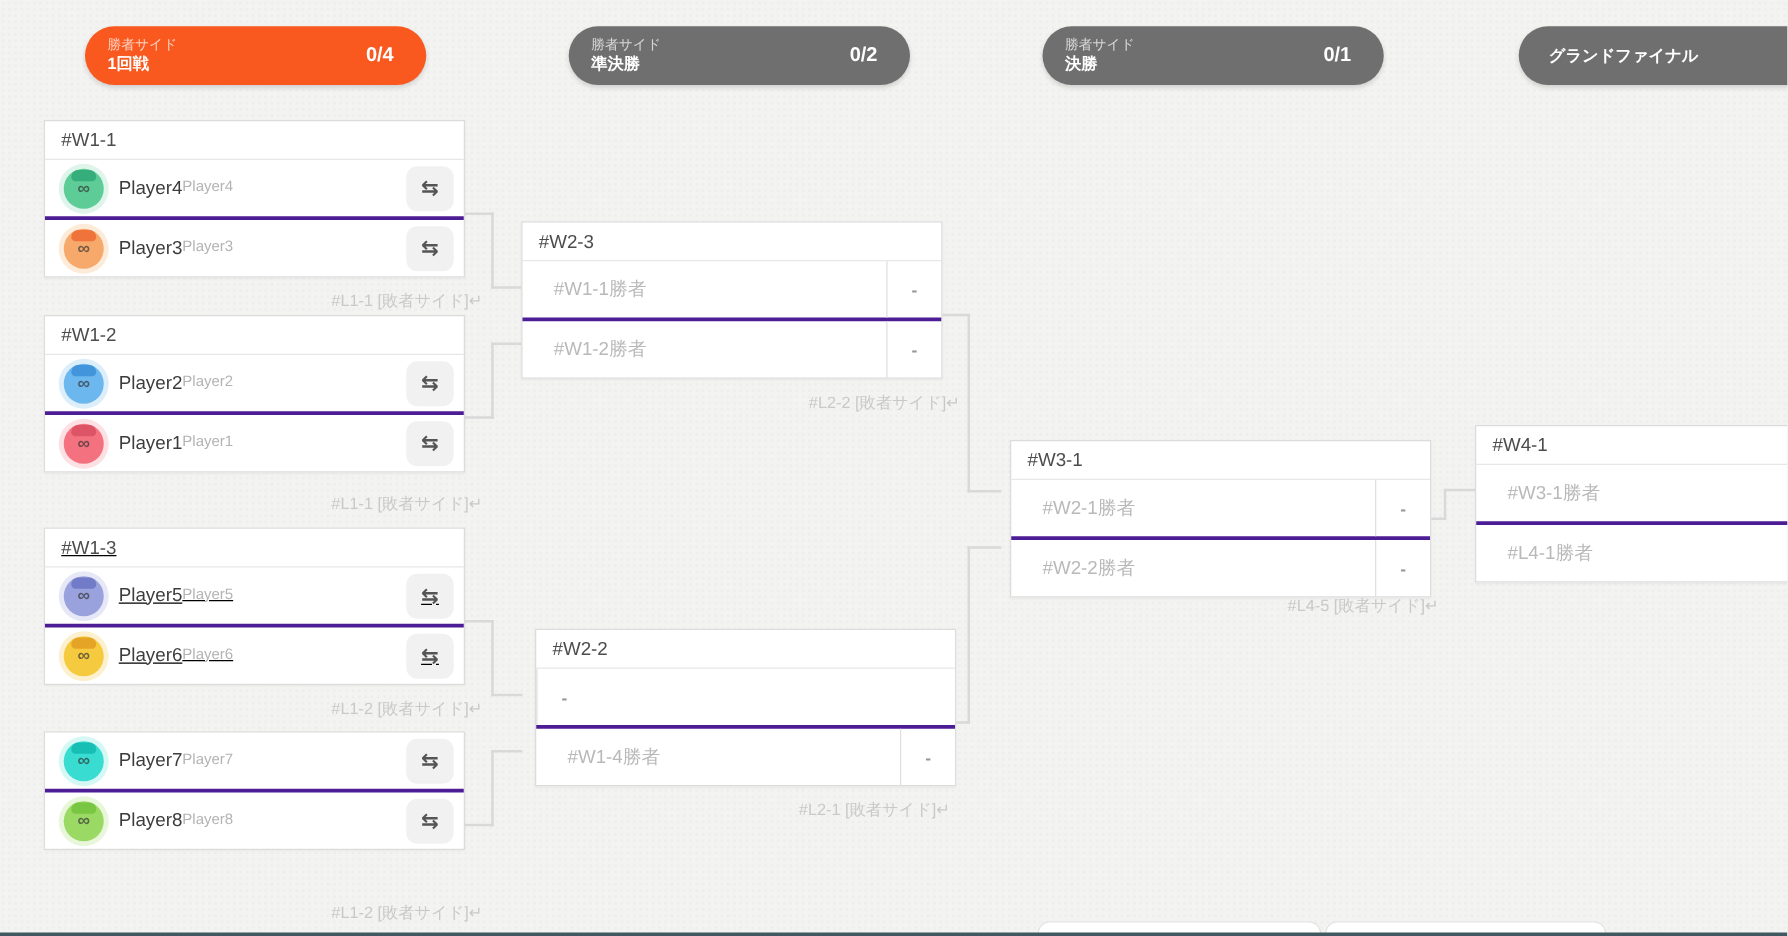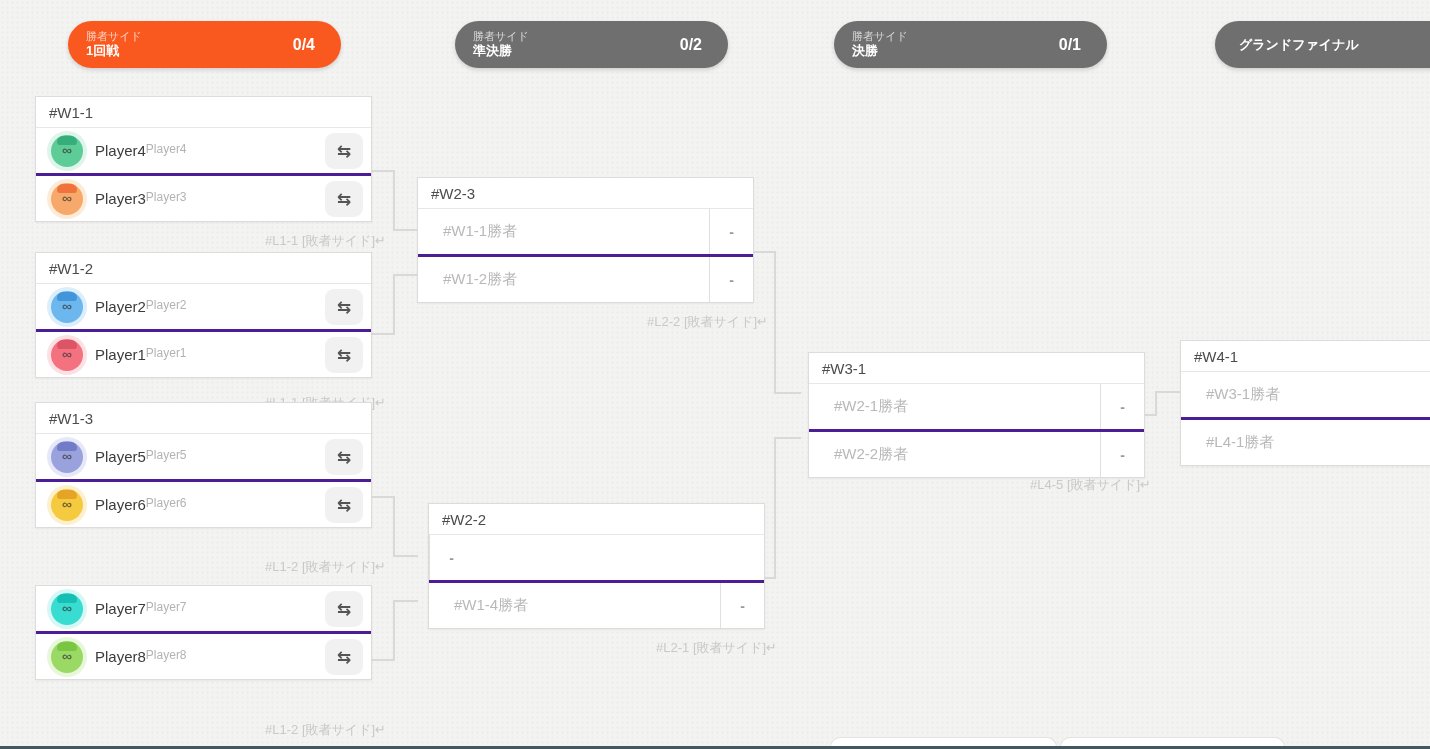--- a/index.html
+++ b/index.html
@@ -160,21 +160,21 @@
         <span class="pname">Player1</span>
         <span class="psub">Player1</span>
       </span>
       <button class="swapbtn">
           <span>⇆</span>
         </button>
     </div>
   </div>
   <div class="note" style="left:35px;top:394px;">#L1-1 [敗者サイド]↵</div>
 
-  <div class="match" style="left:35px;top:402px;">
+  <div class="match" style="left:35px;top:422px;text-decoration:underline;">
     <div class="mhead">#W1-3</div>
     <div class="mrow">
       <span class="avatar" style="--c: #99a2dd; --a: #6a74c4; --h: #e6e8f8;"></span>
       <span class="names">
         <span class="pname">Player5</span>
         <span class="psub">Player5</span>
       </span>
       <button class="swapbtn">
           <span>⇆</span>
         </button>
@@ -232,21 +232,21 @@
   <div class="match" style="left:428px;top:503px;">
     <div class="mhead">#W2-2</div>
     <div class="mrow">
       <span class="scorecell">-</span>
     </div>
     <div class="mrow">
       <span class="slotlabel">#W1-4勝者</span>
       <span class="scorecell">-</span>
     </div>
   </div>
-  <div class="note" style="left:426px;top:639px;">#L2-1 [敗者サイド]↵</div>
+  <div class="note" style="left:409px;top:639px;">#L2-1 [敗者サイド]↵</div>
 
   <div class="match" style="left:808px;top:340px;margin-top:12px;">
     <div class="mhead">#W3-1</div>
     <div class="mrow">
       <span class="slotlabel">#W2-1勝者</span>
       <span class="scorecell">-</span>
     </div>
     <div class="mrow">
       <span class="slotlabel">#W2-2勝者</span>
       <span class="scorecell">-</span>

